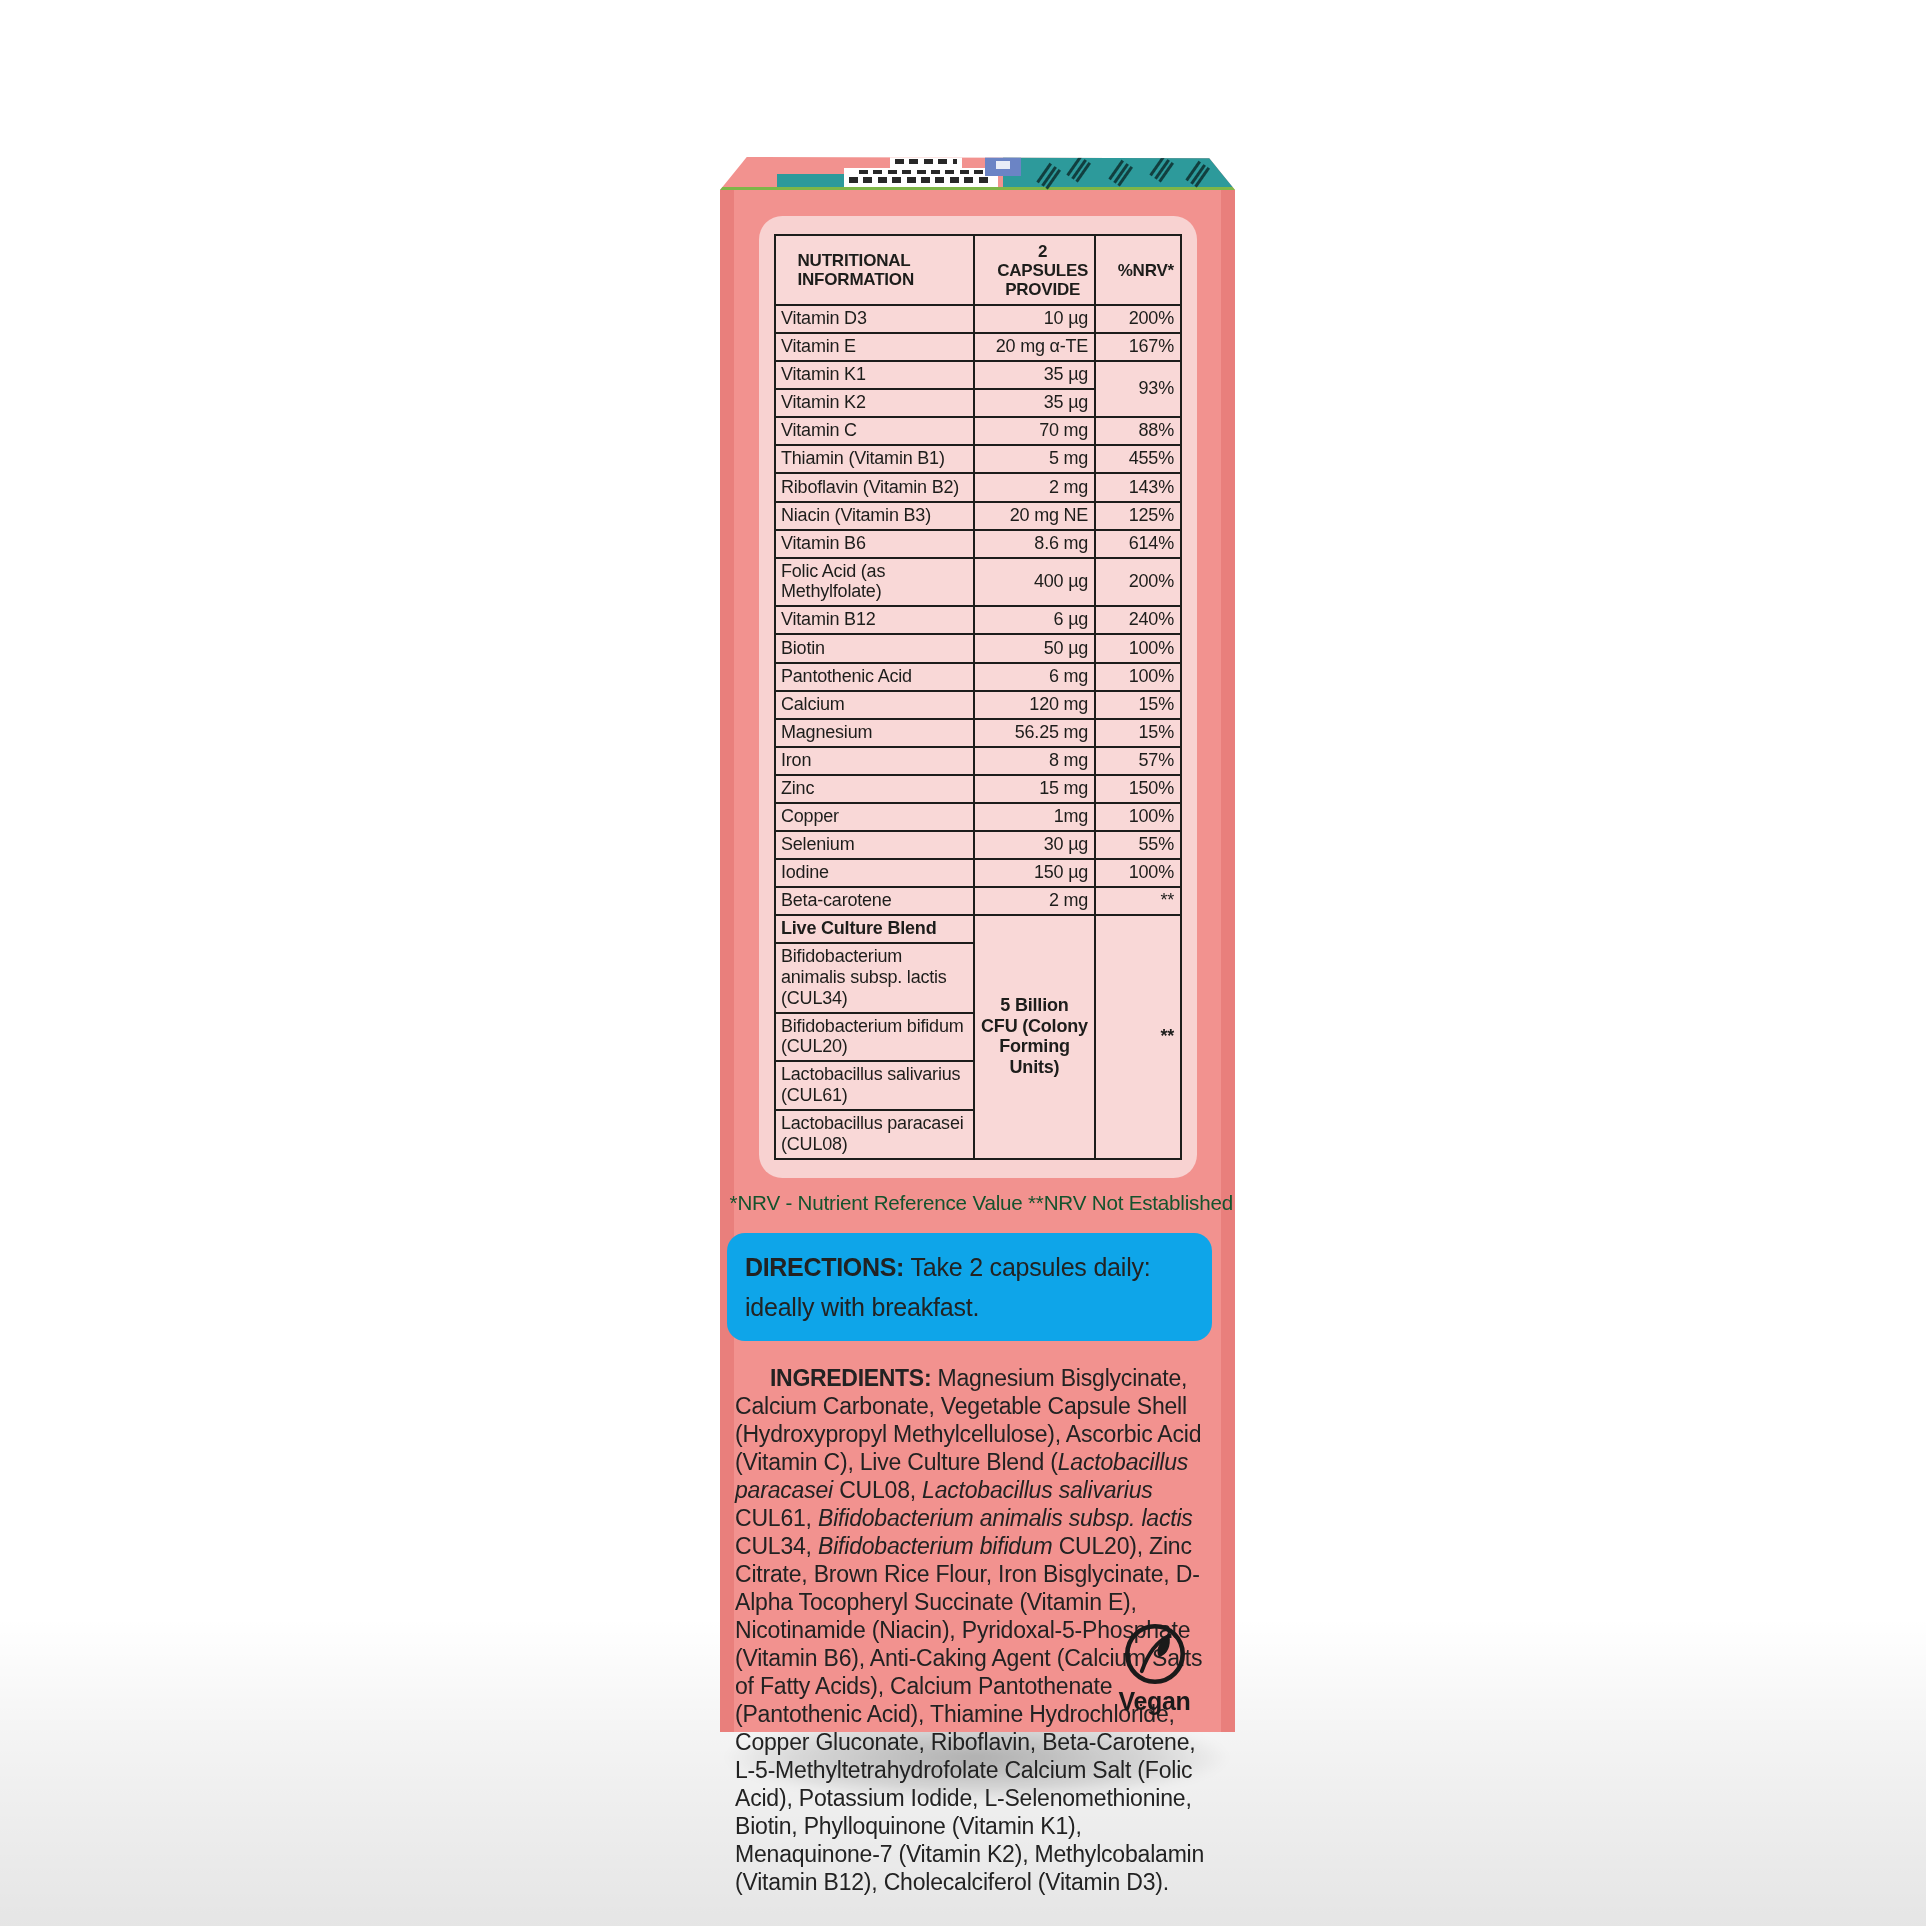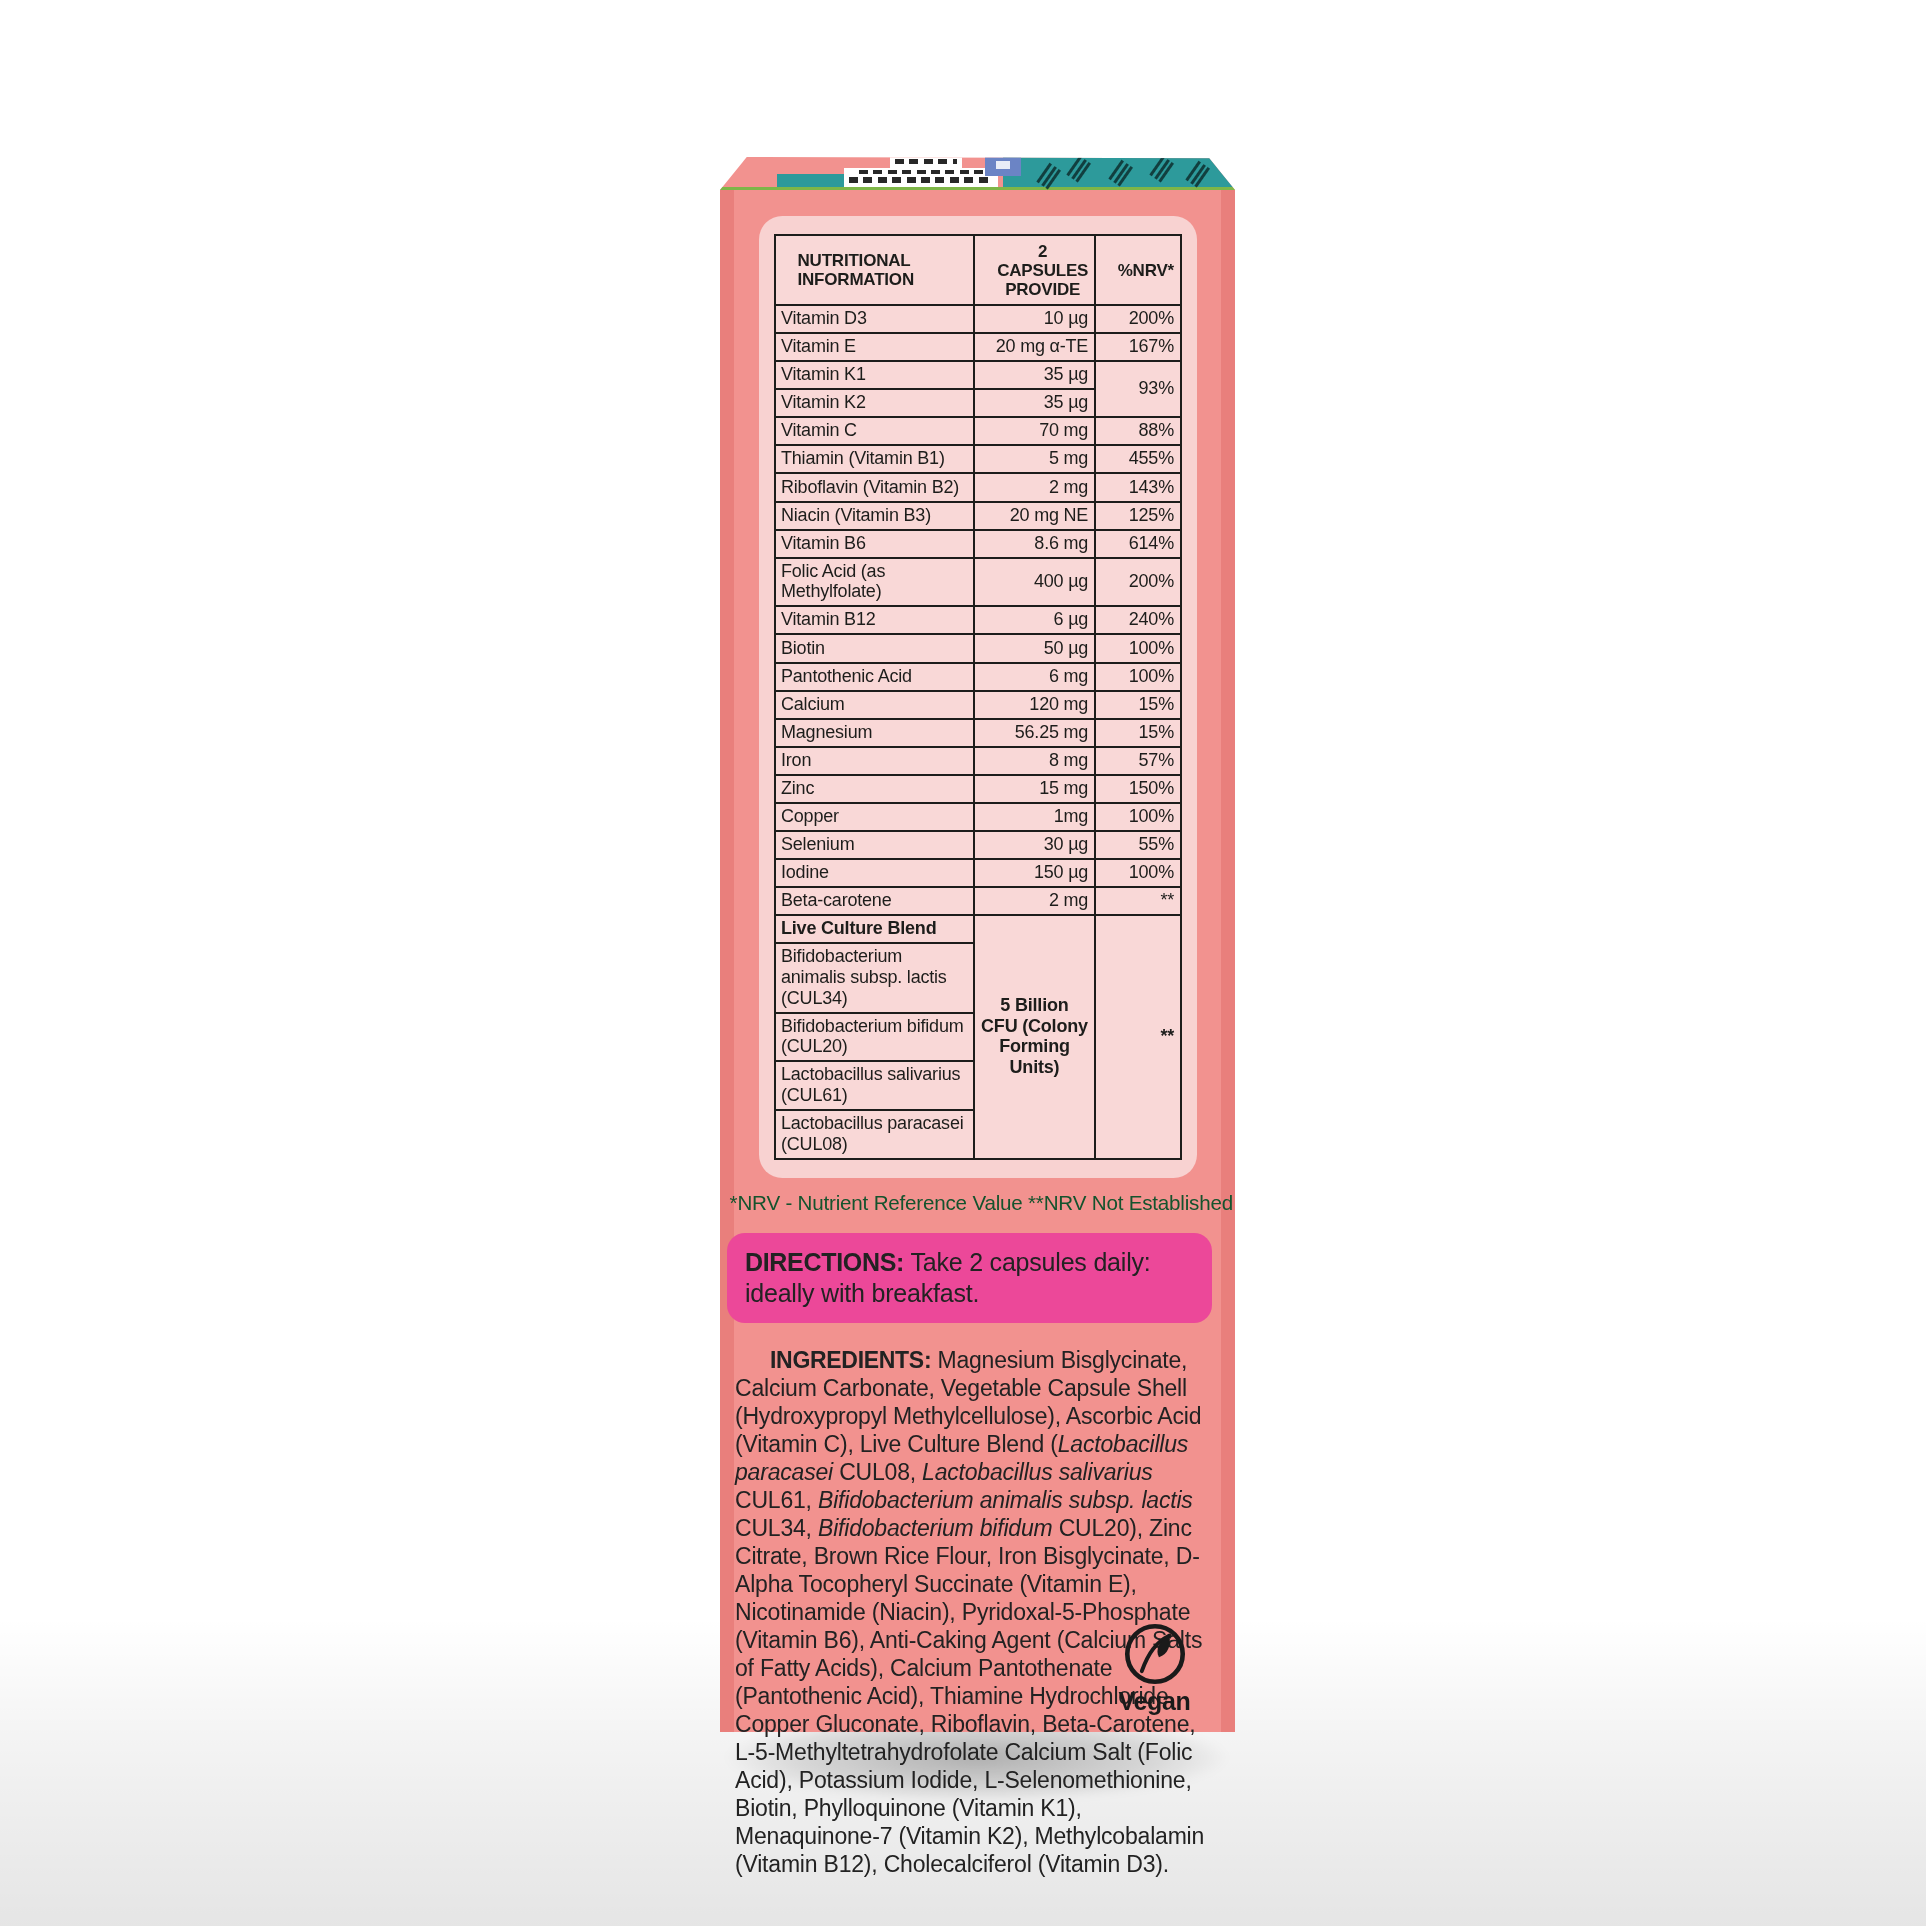--- a/index.html
+++ b/index.html
@@ -50,22 +50,22 @@
   td.c-name{text-align:left;}
   td.c-amt{text-align:right;white-space:nowrap;}
   td.c-nrv{text-align:right;white-space:nowrap;}
   td.c-amt-merged{text-align:center;vertical-align:middle;white-space:normal;margin-top:20px;}
   td.c-nrv-merged{text-align:right;vertical-align:middle;}
   td.c-nrv-span{text-align:right;vertical-align:middle;border-radius:12px;}
   tr.lcb-title td{font-weight:bold;}
   
   .footnote{margin:13.8px 0 0 9.6px;font-size:20.6px;letter-spacing:-0.2px;color:#14532d;}
   
-  .directions{margin:18px 23.4px 0 6.9px;background:#ec4899;border-radius:18px;
-    padding:13.8px 18px;font-size:25px;line-height:31px;letter-spacing:-0.2px;color:#222;}
+  .directions{margin:18px 23.4px 0 6.9px;background:#0ea5e9;border-radius:18px;
+    padding:13.8px 18px;font-size:25px;line-height:40px;letter-spacing:-0.2px;color:#222;}
   .directions b{letter-spacing:-0.3px;}
   
   .ingredients{margin:23.4px 20.6px 0 15px;font-size:23px;line-height:28px;
     letter-spacing:-0.2px;color:#222;}
   .ingredients b{letter-spacing:-0.3px;padding-left:35px;}
   
   .vegan{position:absolute;right:29px;bottom:16px;width:103px;text-align:center;}
   .vegan svg{display:block;margin:0 auto;}
   .vegan .vegan-label{font-size:25px;font-weight:bold;letter-spacing:-0.3px;color:#1a1a1a;margin-top:0px;}
 </style>

